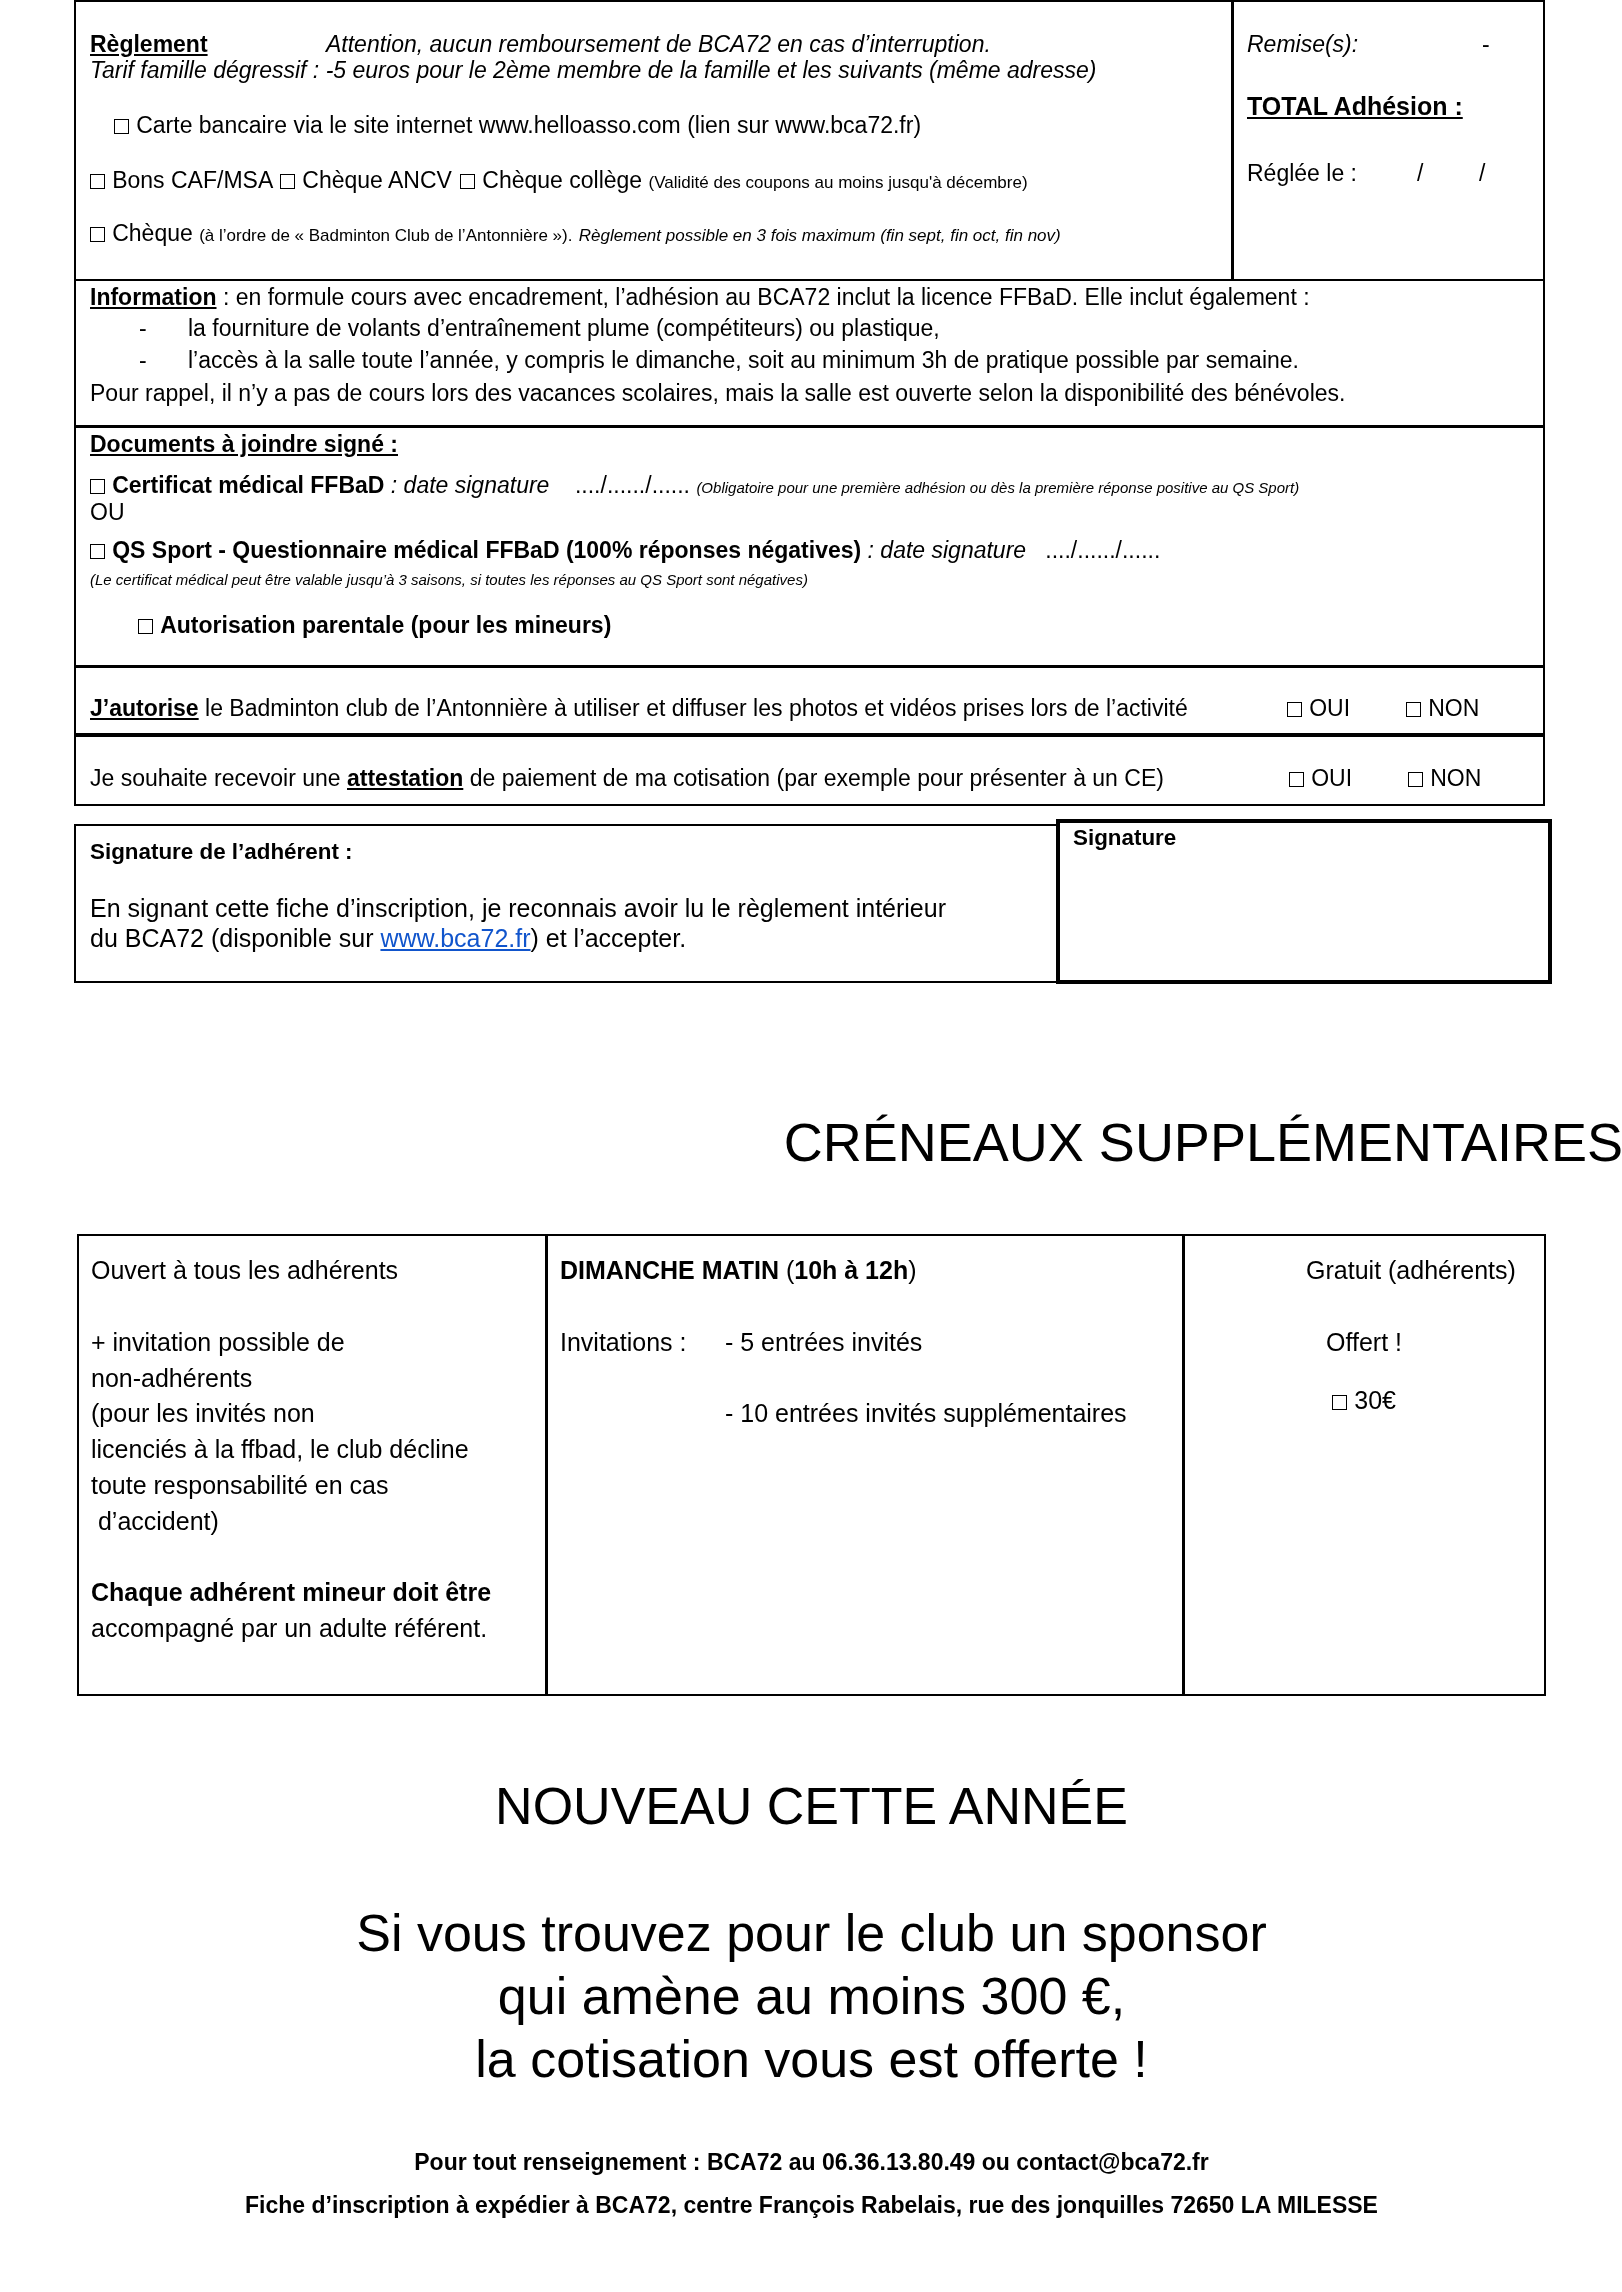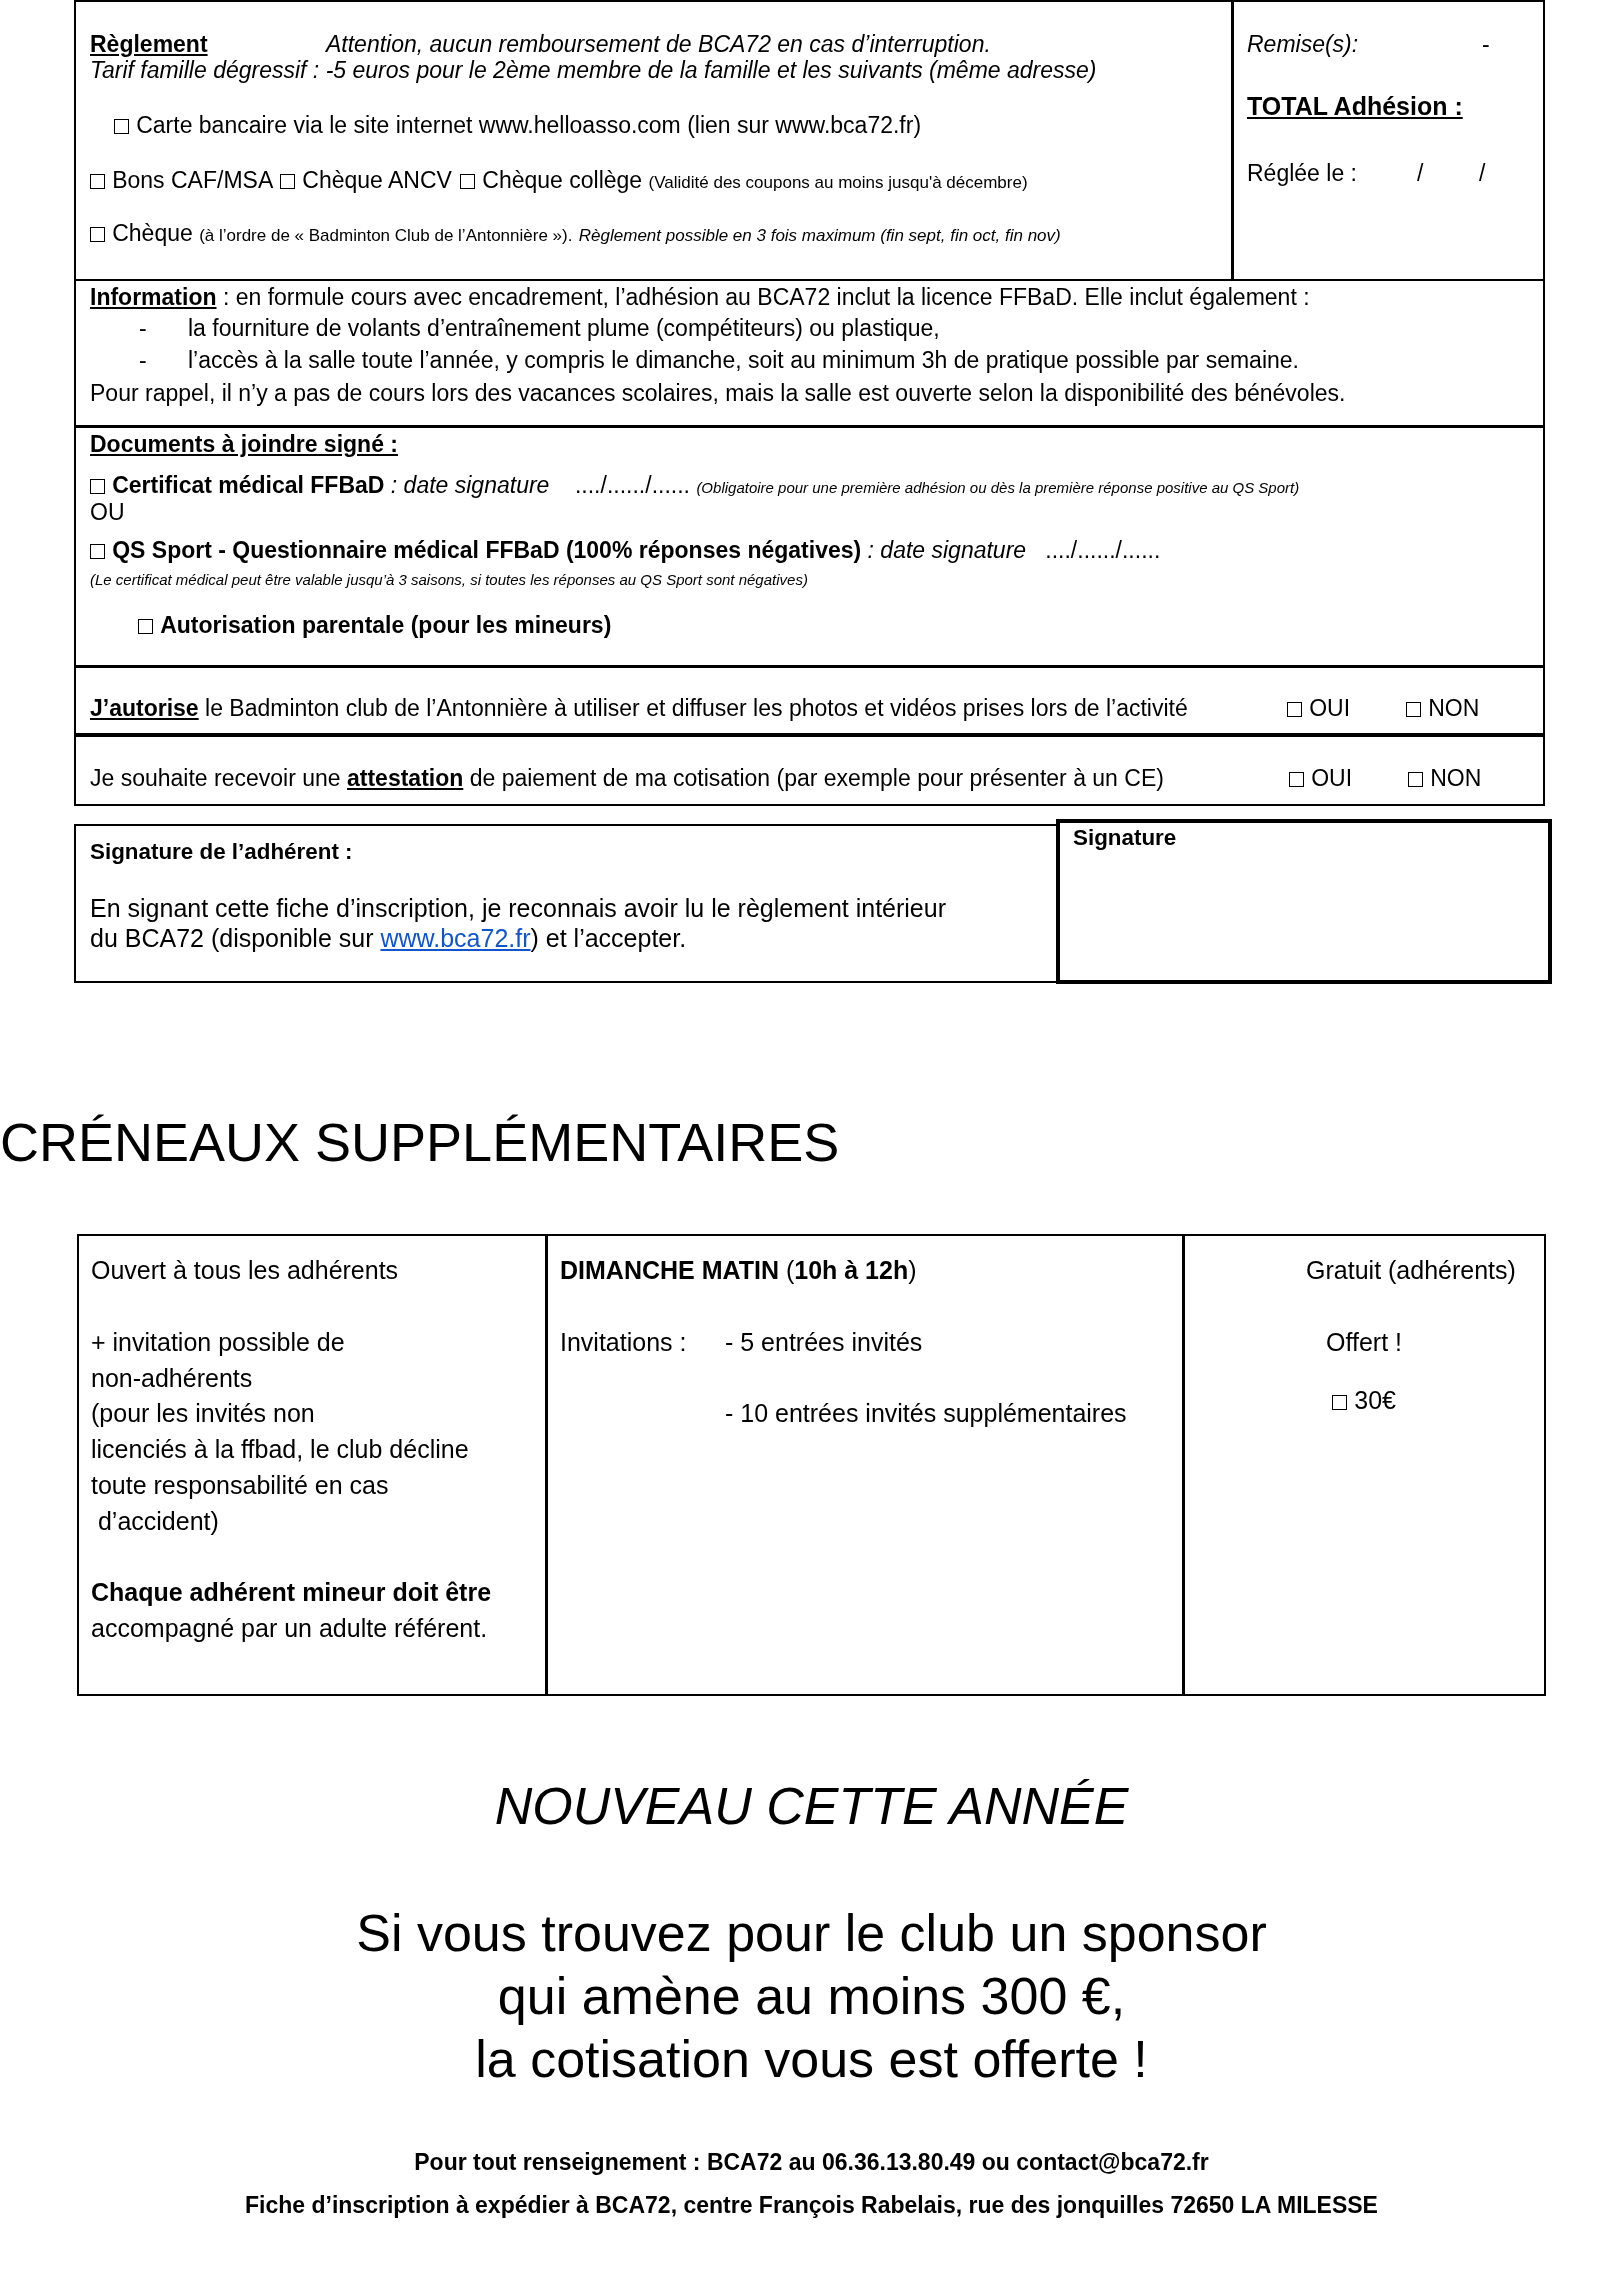--- a/index.html
+++ b/index.html
@@ -10,21 +10,21 @@
   .vline { position:absolute; width:2.7px; background:#000; }
   .t { position:absolute; white-space:nowrap; font-size:23px; line-height:27px; }
   .b { font-weight:bold; }
   .i { font-style:italic; }
   .u { text-decoration:underline; }
   .sm { font-size:17px; }
   .xs { font-size:15px; }
   .cb { display:inline-block; width:15px; height:15px; border:1.3px solid #000; box-sizing:border-box; margin-right:7.2px; vertical-align:-0.9px; }
   .link { color:#1155cc; text-decoration:underline; }
   .center { text-align:center; }
-  .big { font-size:54px; line-height:63px; left:0; width:1623px; text-align:left; }
+  .big { font-size:54px; line-height:63px; left:0; width:1623px; text-align:right; }
   .bigger { font-size:52px; line-height:63px; left:0; width:1623px; text-align:center; }
   .cell-t { font-size:25px; line-height:36px; }
 </style>
 </head>
 <body>
 
 <div class="box" style="left:74px; top:0px; width:1471px; height:281px;"></div>
 <div class="vline" style="left:1231px; top:0px; height:281px;"></div>
 
 <div class="t" style="left:90px; top:31px;">
@@ -133,20 +133,20 @@
 <div class="t cell-t" style="left:560px; top:1324px;">Invitations :</div>
 <div class="t cell-t" style="left:725px; top:1324px;">- 5 entrées invités</div>
 <div class="t cell-t" style="left:725px; top:1395px;">- 10 entrées invités supplémentaires</div>
 
 <div class="t cell-t center" style="left:1185px; width:358px; top:1252px;padding-left:47px;">Gratuit (adhérents)</div>
 <div class="t cell-t center" style="left:1185px; width:358px; top:1324px;">Offert !</div>
 <div class="t cell-t center" style="left:1185px; width:358px; top:1382px;">
   <span class="cb"></span><span>30€</span>
 </div>
 
-<div class="t bigger" style="top:1775px;font-style:italic;">NOUVEAU CETTE ANNÉE</div>
+<div class="t bigger" style="top:1775px;">NOUVEAU CETTE ANNÉE</div>
 <div class="t bigger" style="top:1902px;">Si vous trouvez pour le club un sponsor</div>
 <div class="t bigger" style="top:1965px;">qui amène au moins 300 €,</div>
 <div class="t bigger" style="top:2028px;">la cotisation vous est offerte !</div>
 
 <div class="t b center" style="left:0; width:1623px; top:2149px; font-size:23px;">Pour tout renseignement : BCA72 au 06.36.13.80.49  ou contact@bca72.fr</div>
 <div class="t b center" style="left:0; width:1623px; top:2192px; font-size:23px;">Fiche d’inscription à expédier à BCA72, centre François Rabelais, rue des jonquilles 72650 LA MILESSE</div>
 
 
 </body></html>

